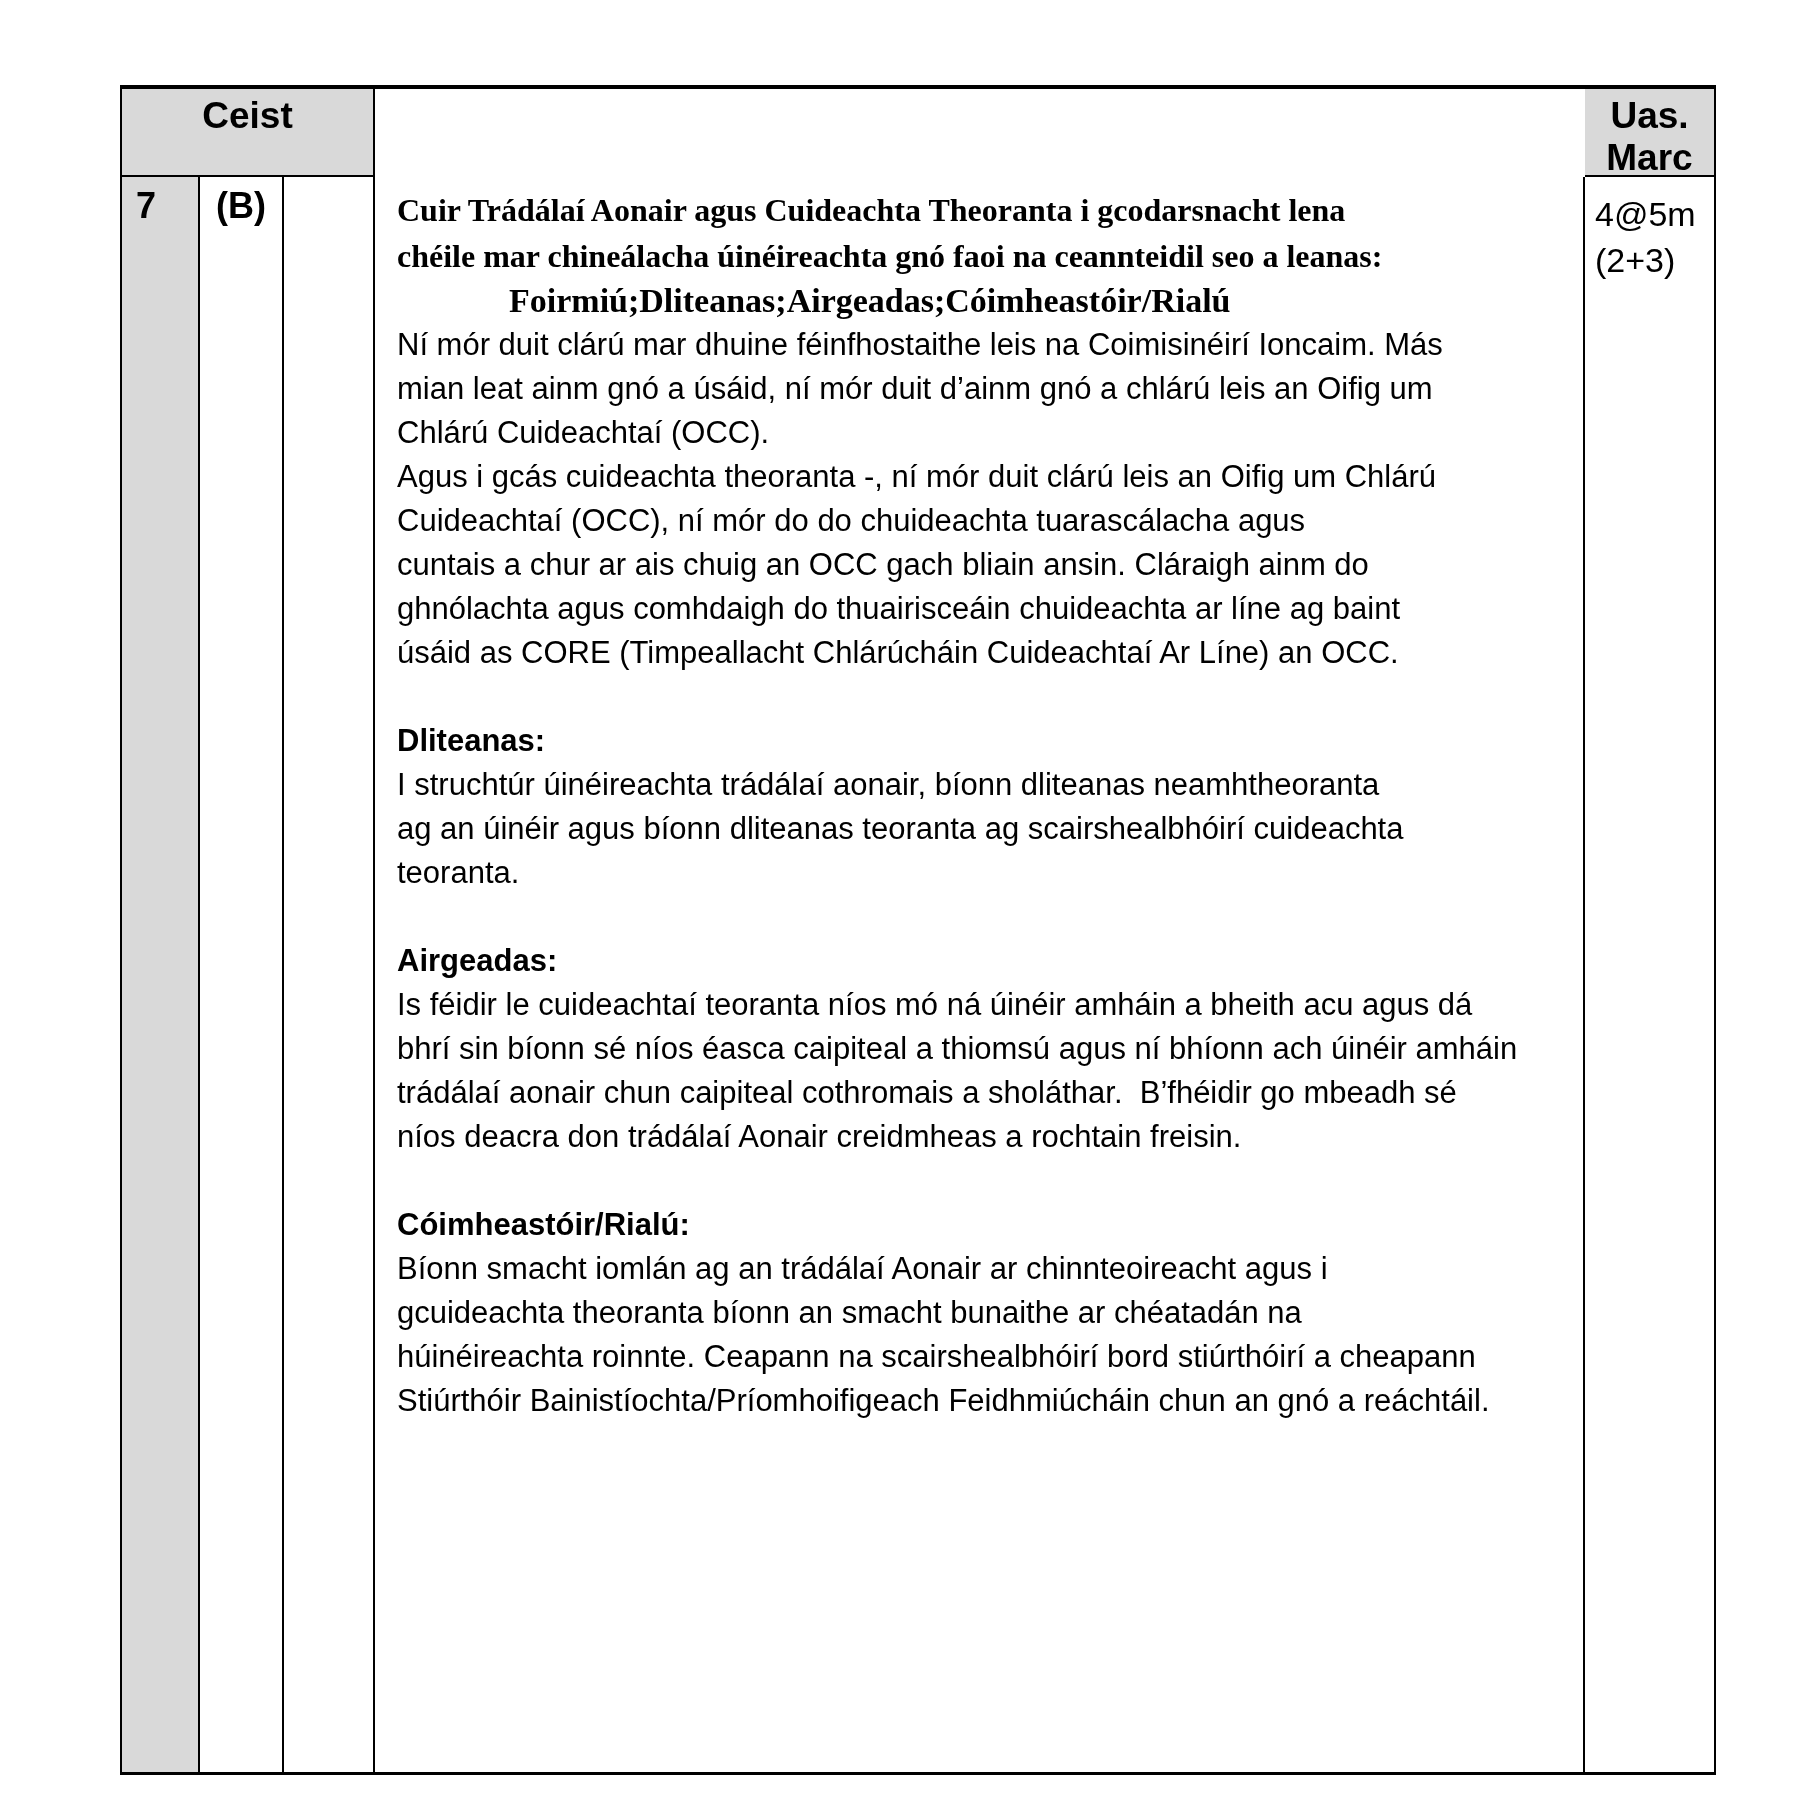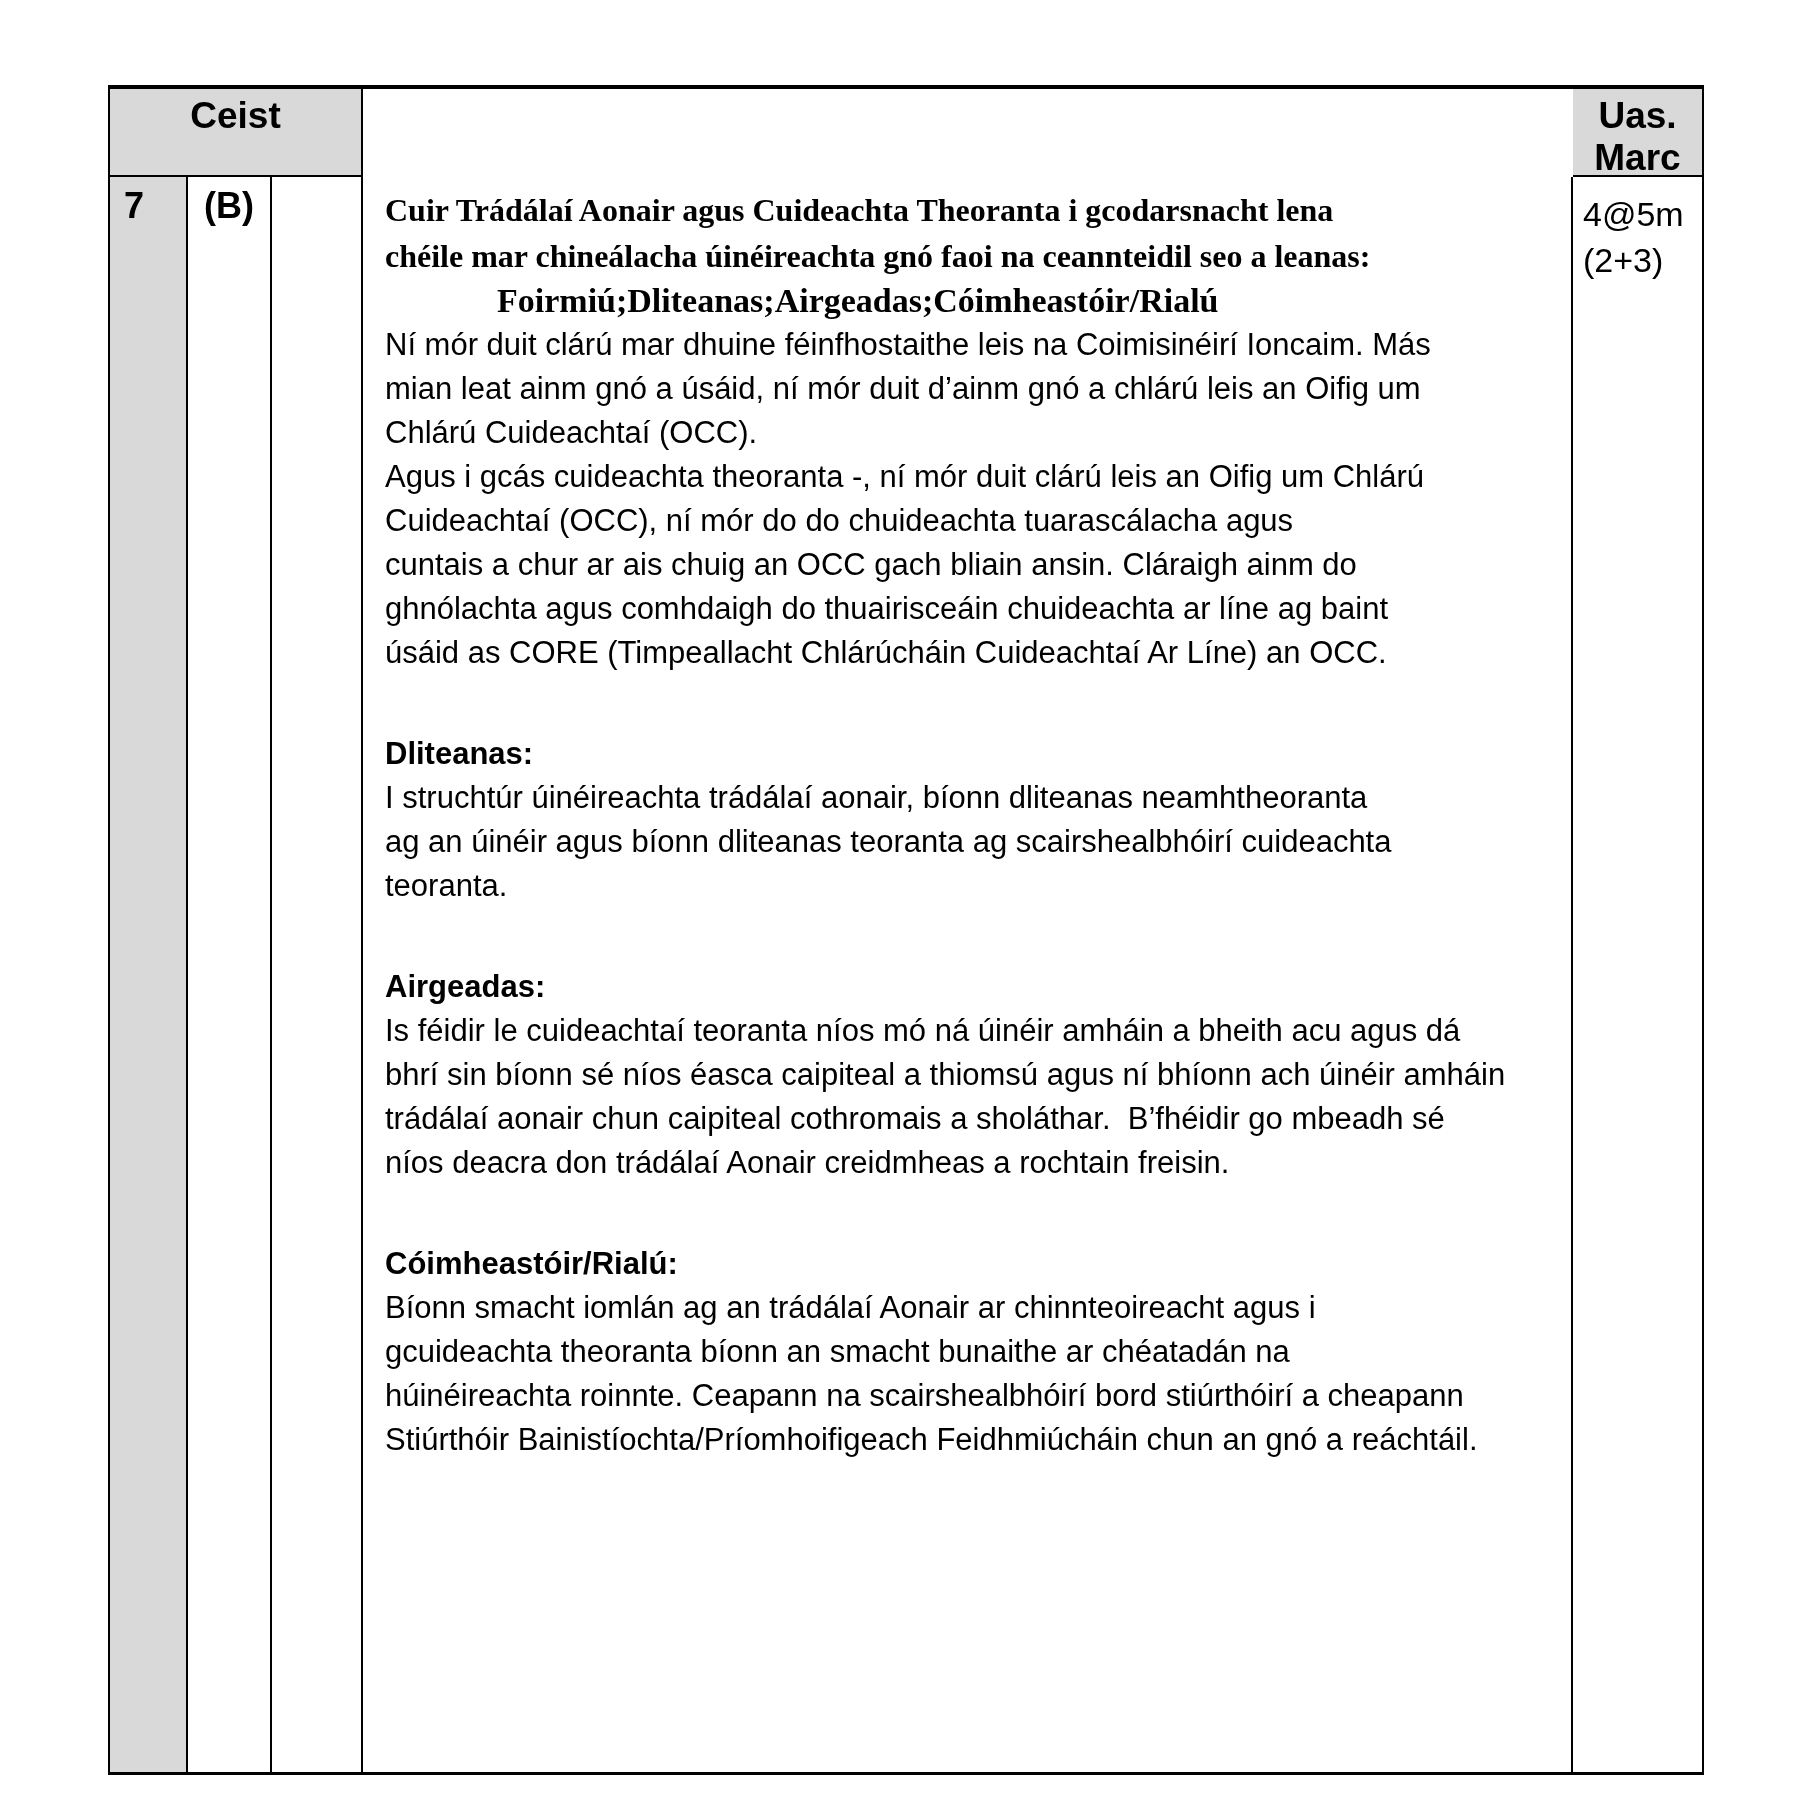--- a/index.html
+++ b/index.html
@@ -11,21 +11,21 @@
   }
   .sheet {
     position: relative;
     width: 1819px;
     height: 1808px;
     background: #ffffff;
     overflow: hidden;
   }
   .marking-table {
     position: absolute;
-    left: 108px;
+    left: 120px;
     top: 85px;
     width: 1596px;
     height: 1690px;
     box-sizing: border-box;
     border: 2px solid #000000;
     border-top-width: 4px;
     border-bottom-width: 3px;
     display: grid;
     grid-template-columns: 78px 84px 91px 1210px 1fr;
     grid-template-rows: 88px 1fr;
@@ -92,21 +92,21 @@
   .subheads {
     padding-left: 112px;
     display: flex;
     font-family: "Liberation Serif", serif;
     font-weight: bold;
     font-size: 34px;
     line-height: 44px;
     white-space: pre;
   }
   .section-heading {
-    margin-top: 57px;
+    margin-top: 44px;
     font-weight: bold;
     font-size: 31px;
     line-height: 44px;
     white-space: pre;
   }
   .section-foirmiu .section-heading { margin-top: 68px; }
   .para {
     font-size: 31px;
     line-height: 44px;
     white-space: pre;

